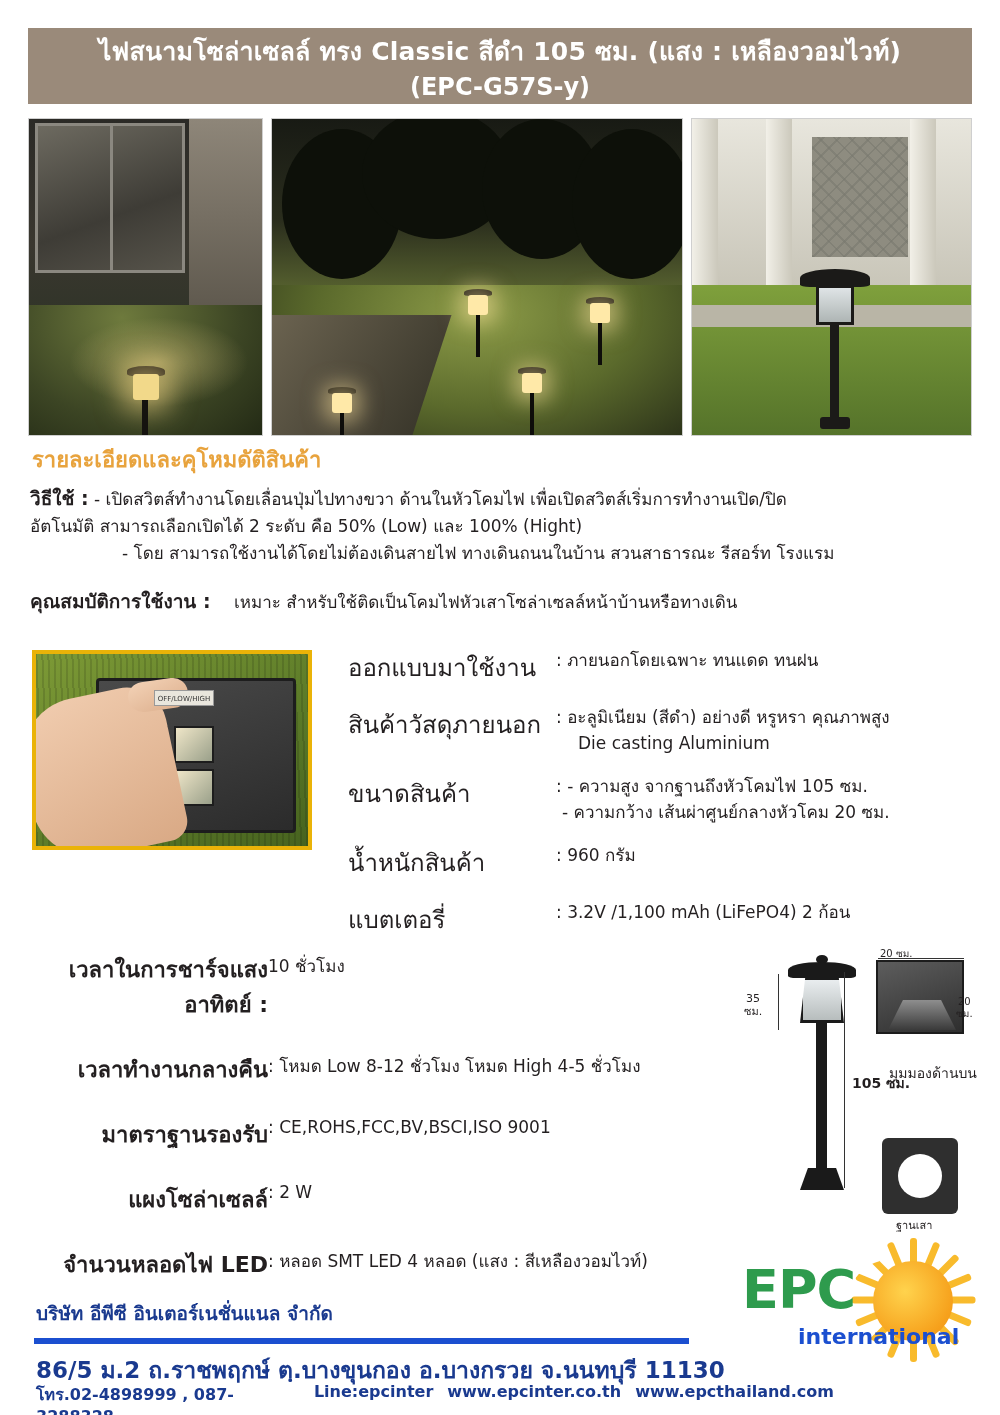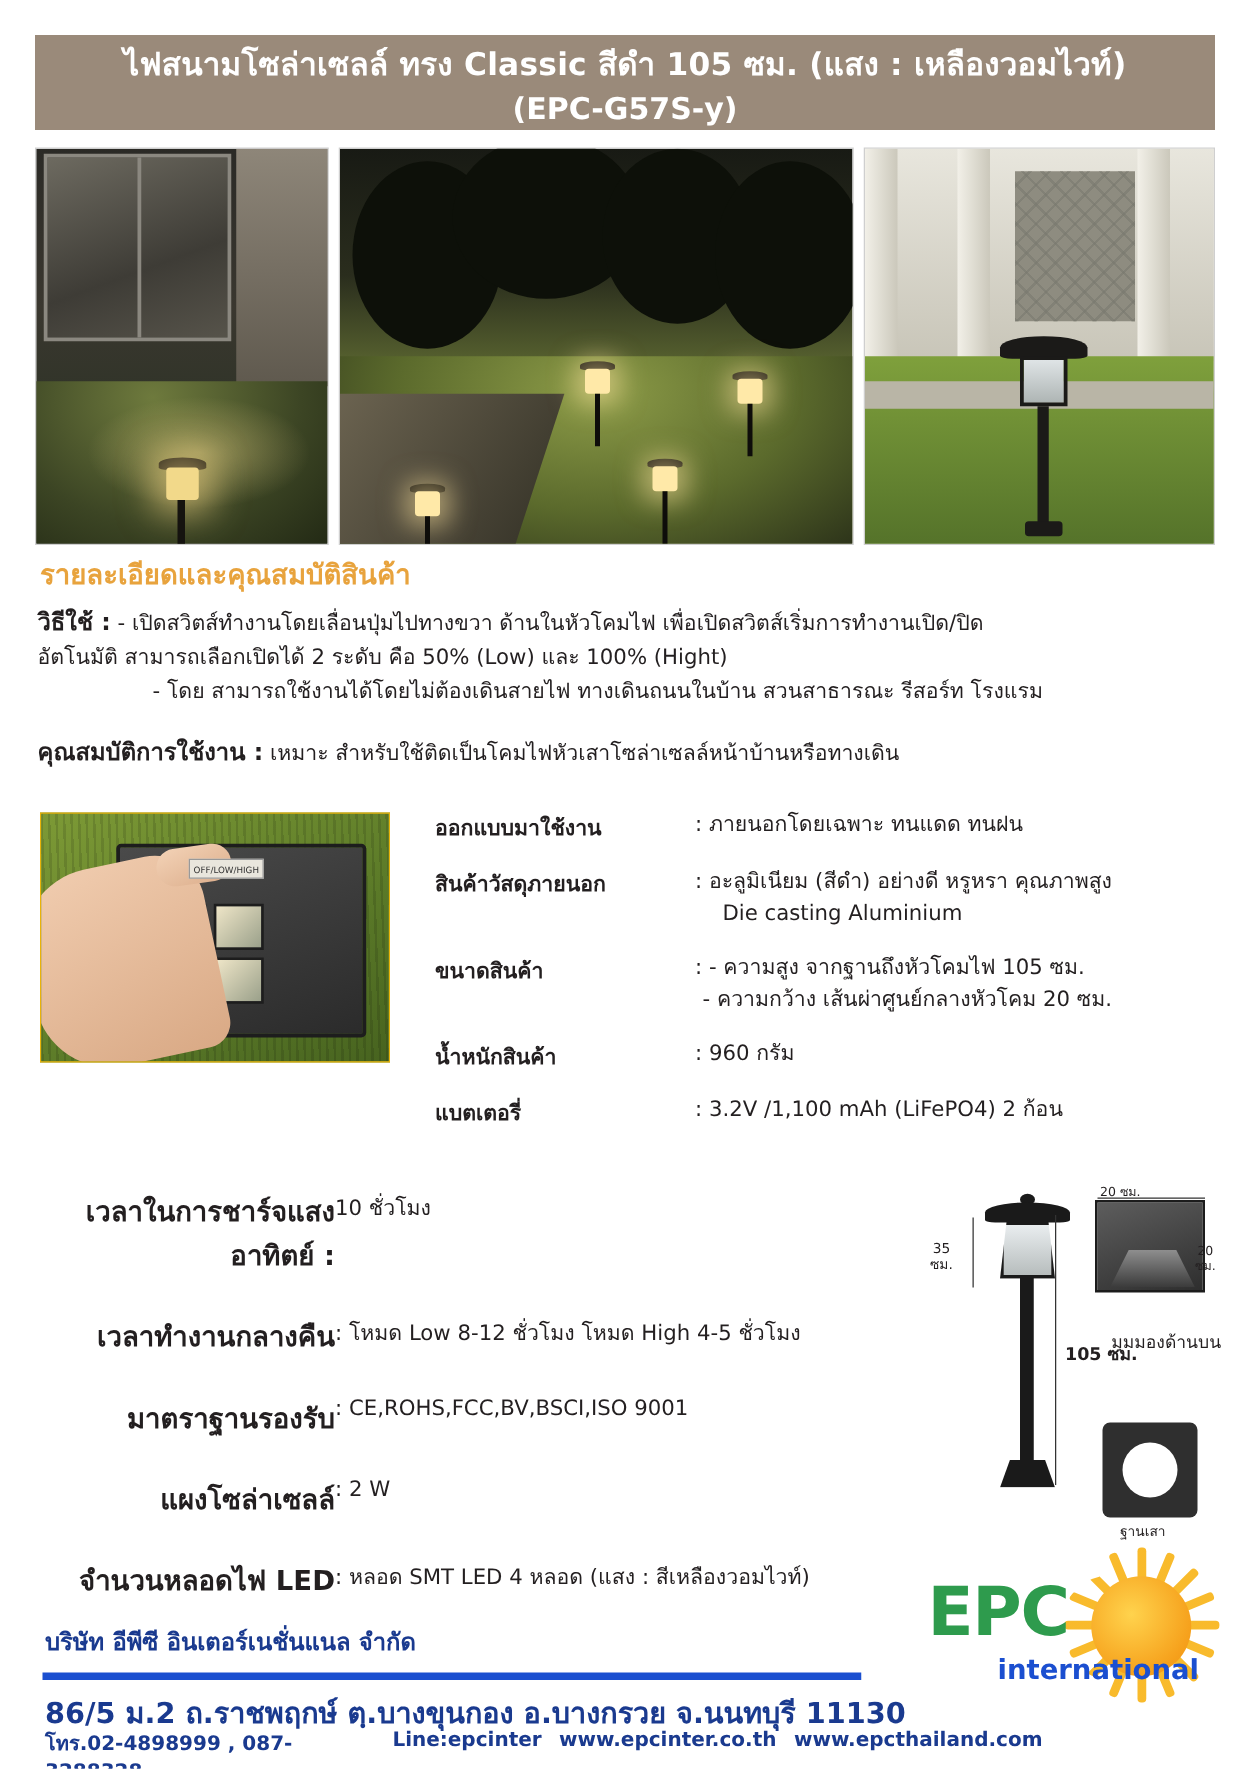--- a/index.html
+++ b/index.html
@@ -77,36 +77,36 @@
   .usage { position:absolute; left:30px; top:484px; width:944px; font-size:17px; line-height:1.55; }
   .usage .lbl { font-weight:bold; font-size:19px; }
   .usage p { margin:0; }
 
   .feature { position:absolute; left:30px; top:586px; width:944px; font-size:17px; }
   .feature .lbl { font-weight:bold; font-size:19px; }
 
   
   .specphoto {
     position:absolute; left:32px; top:650px; width:280px; height:200px;
-    border:1px solid #eab308; overflow:hidden; background:#6f8b33;
+    border:4px solid #eab308; overflow:hidden; background:#6f8b33;
   }
   .specphoto .grass { position:absolute; inset:0; background:
       repeating-linear-gradient(88deg, rgba(0,0,0,.12) 0 2px, rgba(255,255,255,0) 2px 6px),
       linear-gradient(150deg,#7d9a36,#5b7a28 60%,#47631f); }
   .specphoto .panel { position:absolute; left:60px; top:24px; width:200px; height:155px; background:linear-gradient(160deg,#4a4a4a,#2b2b2b); border:3px solid #1d1d1d; border-radius:4px; }
   .specphoto .switch { position:absolute; left:118px; top:36px; width:60px; height:16px; background:#e9e6dd; border:1px solid #999; font-size:7px; text-align:center; line-height:16px; color:#333; }
   .specphoto .cells { position:absolute; left:92px; top:72px; width:86px; height:80px; display:grid; grid-template-columns:1fr 1fr; grid-template-rows:1fr 1fr; gap:6px; }
   .specphoto .cell { background:linear-gradient(135deg,#efe6c8,#9aa08a); border:2px solid #1d1d1d; }
   .specphoto .hand { position:absolute; left:-10px; top:40px; width:150px; height:160px; background:linear-gradient(160deg,#f1cdb0,#d9a985); border-radius:60px 40px 20px 60px; transform:rotate(-12deg); }
   .specphoto .finger { position:absolute; left:92px; top:26px; width:60px; height:30px; background:linear-gradient(160deg,#f3d2b6,#dcae8c); border-radius:20px; transform:rotate(-8deg); }
 
   
   .speclist { position:absolute; left:348px; top:648px; width:626px; }
   .specrow { display:flex; margin-bottom:18px; align-items:flex-start; }
-  .specrow .k { width:208px; font-size:17px; font-weight:bold; }
+  .specrow .k { width:208px; font-size:24px; font-weight:normal; }
   .specrow .v { font-size:17px; line-height:1.5; flex:1; }
   .specrow .v .sub { display:block; padding-left:22px; }
 
   
   .lower { position:absolute; left:30px; top:952px; width:730px; }
   .lrow { display:flex; align-items:flex-start; margin-bottom:30px; }
   .lrow .k { width:238px; font-size:22px; font-weight:bold;text-align:right; }
   .lrow .v { font-size:17px; }
 
   
@@ -214,32 +214,32 @@
       <div class="walk"></div>
       <div class="lampbig">
         <div class="cap"></div>
           <div class="glass"></div>
           <div class="pole"></div>
           <div class="base"></div>
       </div>
     </div>
   </div>
 
-  <div class="sec-title">รายละเอียดและคุณสมบัติสินค้า</div>
+  <div class="sec-title">รายละเอียดและคุโหมดัติสินค้า</div>
 
   <div class="usage">
     <p><span class="lbl">วิธีใช้  :</span>
        <span>- เปิดสวิตส์ทำงานโดยเลื่อนปุ่มไปทางขวา ด้านในหัวโคมไฟ เพื่อเปิดสวิตส์เริ่มการทำงานเปิด/ปิด</span></p>
     <p>อัตโนมัติ สามารถเลือกเปิดได้ 2 ระดับ คือ 50% (Low) และ 100% (Hight)</p>
     <p style="padding-left:92px;">- โดย สามารถใช้งานได้โดยไม่ต้องเดินสายไฟ  ทางเดินถนนในบ้าน สวนสาธารณะ รีสอร์ท โรงแรม</p>
   </div>
 
   <div class="feature">
     <span class="lbl">คุณสมบัติการใช้งาน  :</span>
-    <span style="">เหมาะ สำหรับใช้ติดเป็นโคมไฟหัวเสาโซล่าเซลล์หน้าบ้านหรือทางเดิน</span>
+    <span style="margin-left:18px;">เหมาะ สำหรับใช้ติดเป็นโคมไฟหัวเสาโซล่าเซลล์หน้าบ้านหรือทางเดิน</span>
   </div>
 
   <div class="specphoto">
     <div class="grass"></div>
     <div class="panel"></div>
     <div class="cells">
       <div class="cell"></div>
         <div class="cell"></div>
         <div class="cell"></div>
         <div class="cell"></div>

